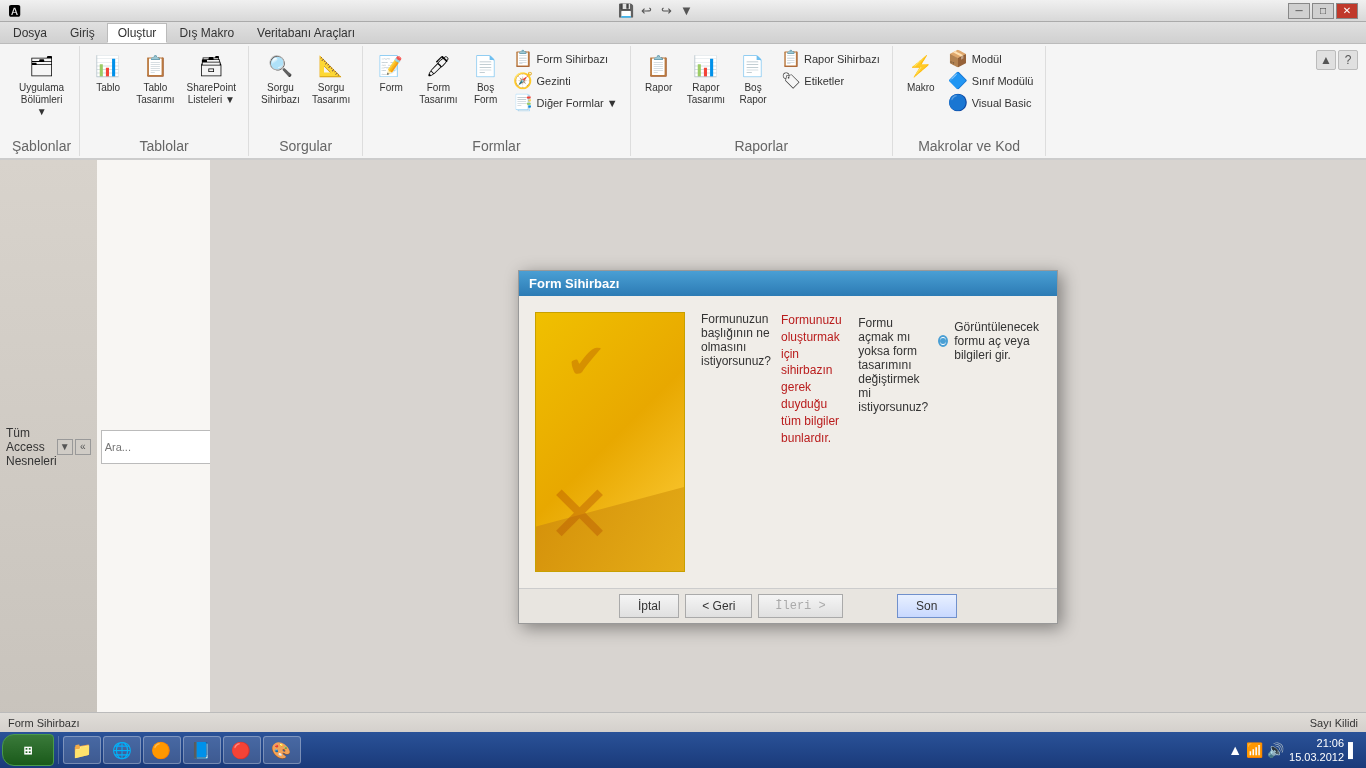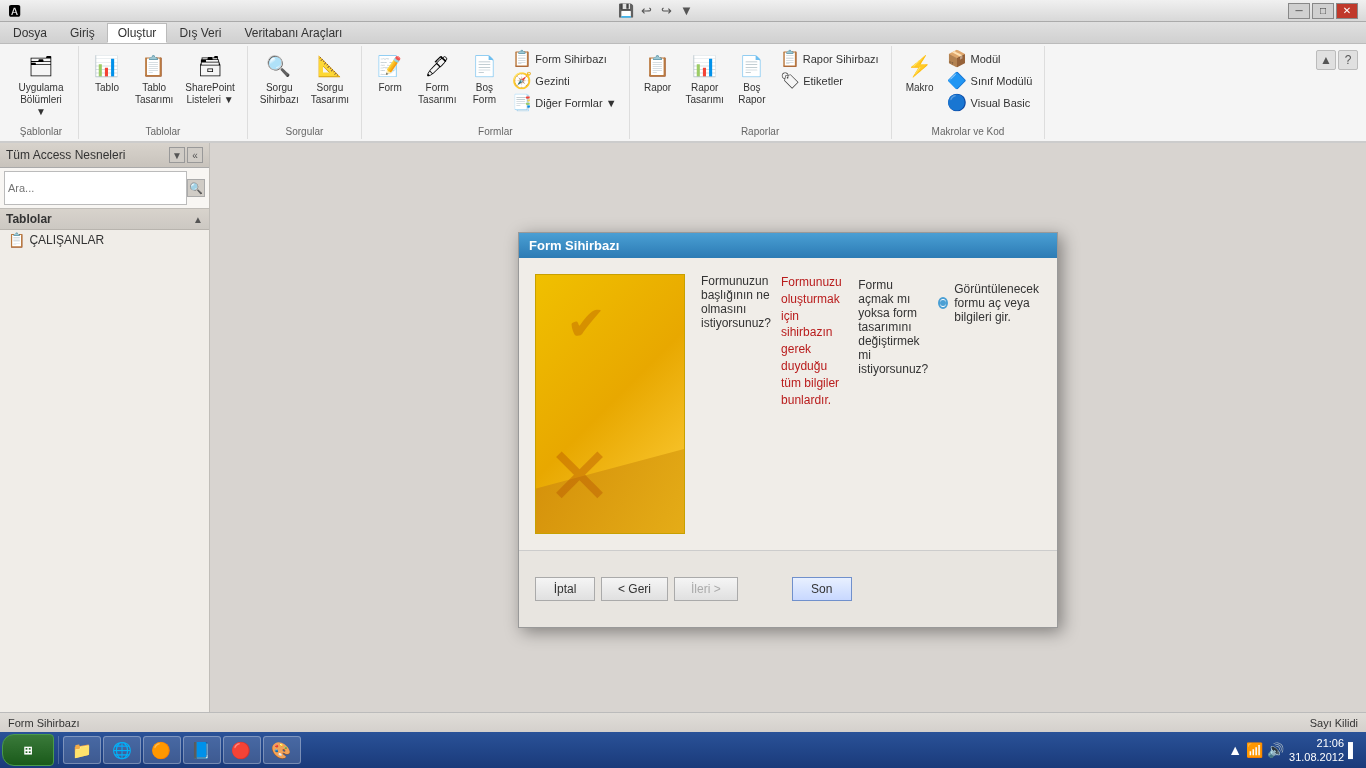--- a/index.html
+++ b/index.html
@@ -70,23 +70,23 @@
     }
     .ribbon-group:last-child { border-right: none; }
     .ribbon-group-items {
       display: flex;
       gap: 4px;
       flex: 1;
       align-items: flex-start;
       justify-content: center;
     }
     .ribbon-group-label {
-      font-size: 10px;
+      font-size: 14px;
       color: #666;
-      margin-top: 6px;
+      margin-top: 18px;
       text-align: center;
     }
     .ribbon-btn {
       display: flex;
       flex-direction: column;
       align-items: center;
       cursor: pointer;
       padding: 2px 4px;
       border-radius: 2px;
       min-width: 36px;
@@ -122,21 +122,21 @@
       height: calc(768px - 22px - 22px - 86px - 28px - 36px);
       flex: 1;
     }
 
     
     .sidebar {
       width: 210px;
       background: #f0ede8;
       border-right: 1px solid #c0bdb8;
       display: flex;
-      flex-direction: column;
+      flex-direction: row;
       height: 100%;
     }
     .sidebar-header {
       display: flex;
       align-items: center;
       justify-content: space-between;
       background: linear-gradient(to bottom, #d8d3cc, #c8c3bc);
       padding: 4px 6px;
       border-bottom: 1px solid #aaa;
     }
@@ -282,42 +282,42 @@
       background: white;
       display: flex; align-items: center; justify-content: center;
     }
     .radio-circle.checked::after {
       content: '';
       width: 6px; height: 6px;
       border-radius: 50%;
       background: #4a9fd4;
     }
     .modal-footer {
-      padding: 26px 16px;
-      display: flex;
-      justify-content: flex-start;
+      padding: 5px 16px;
+      display: flex;
+      justify-content: center;
       gap: 6px;
       border-top: 1px solid #ccc;
       background: #e8e5e0;
     }
     .modal-btn {
       padding: 4px 16px;
       border: 1px solid #aaa;
       background: linear-gradient(to bottom, #f5f5f5, #e0e0e0);
       font-size: 12px;
       cursor: pointer;
       min-width: 60px;
       color: #333;
     }
     .modal-btn.primary {
       background: linear-gradient(to bottom, #e8f0ff, #c8d8ff);
       border-color: #7090cc;
       margin-left: 48px;
     }
-    .modal-btn:disabled { color: #aaa; cursor: default; }
+    .modal-btn:disabled { color: #aaa; cursor: default; font-family: Liberation Mono, monospace; }
 
     
     .status-bar {
       position: fixed;
       bottom: 36px;
       left: 0; right: 0;
       height: 20px;
       background: linear-gradient(to bottom, #e0ddd8, #d4d0cc);
       border-top: 1px solid #bbb;
       display: flex;
@@ -411,21 +411,21 @@
     <div class="title-bar-btn">─</div>
     <div class="title-bar-btn">□</div>
     <div class="title-bar-btn close">✕</div>
   </div>
 </div>
 
 <div class="ribbon-tabs">
   <div class="ribbon-tab">Dosya</div>
   <div class="ribbon-tab">Giriş</div>
   <div class="ribbon-tab active">Oluştur</div>
-  <div class="ribbon-tab">Dış Veri</div>
+  <div class="ribbon-tab">Dış Makro</div>
   <div class="ribbon-tab">Veritabanı Araçları</div>
 </div>
 
 <div class="ribbon-content">
 
   <div class="ribbon-group">
     <div class="ribbon-group-items">
       <div class="ribbon-btn">
         <div class="ribbon-btn-icon">🗂</div>
         <div class="ribbon-btn-label">Uygulama<br>Bölümleri ▼</div>
@@ -657,17 +657,17 @@
   <div class="taskbar-btn">
     <span class="taskbar-btn-icon">🎨</span>
   </div>
 
   <div class="taskbar-tray">
     <span class="tray-icon">▲</span>
     <span class="tray-icon">📶</span>
     <span class="tray-icon">🔊</span>
     <div class="tray-time">
       <div>21:06</div>
-      <div>31.08.2012</div>
+      <div>15.03.2012</div>
     </div>
     <span class="tray-icon">▌</span>
   </div>
 </div>
 
 </body></html>

